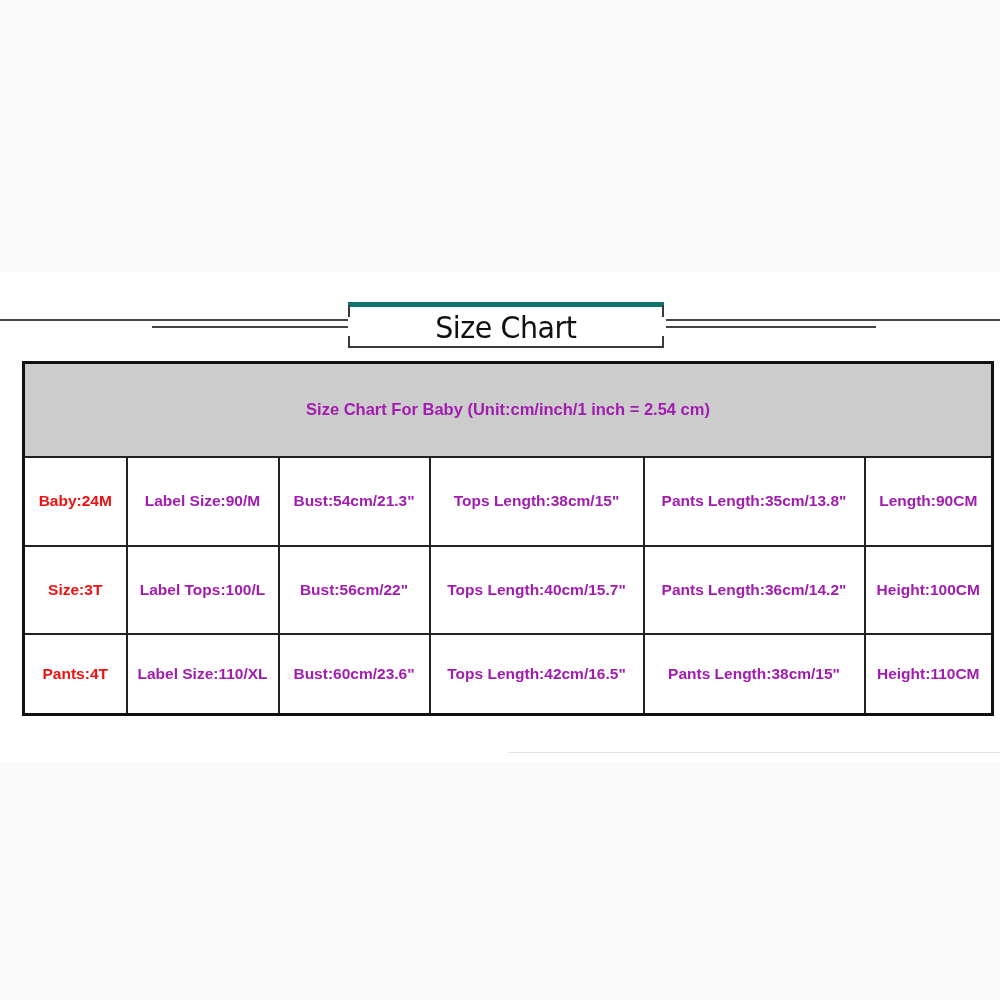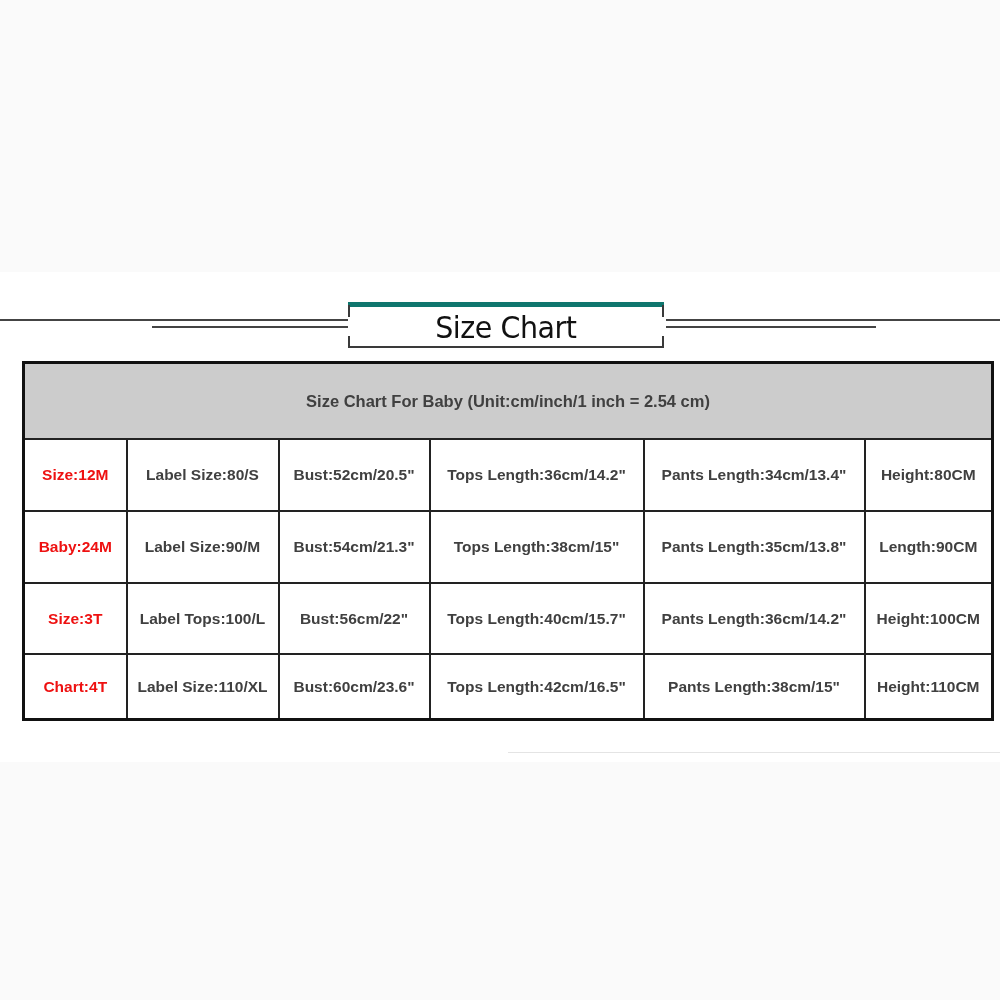--- a/index.html
+++ b/index.html
@@ -42,21 +42,21 @@
     table.size-table {
       position: absolute; left: 22px; top: 361px;
       width: 969px; height: 355px;
       border-collapse: collapse;
       border: 3px solid #111111;
       table-layout: fixed;
     }
     table.size-table td, table.size-table th {
       border: 2px solid #222222;
       text-align: center; vertical-align: middle;
-      font-weight: bold; font-size: 15.5px; color: #404040;
+      font-weight: bold; font-size: 15.5px; color: #a21caf;
       padding: 0; white-space: nowrap; overflow: hidden;
     }
     table.size-table th.header-cell {
       background: #cccccc; height: 74px; font-size: 16.5px;
     }
     .size-cell { color: #ee1111 !important; }
     tr.r1 td { height: 70px; }
     tr.r2 td { height: 70px; }
     tr.r3 td { height: 69px; }
     tr.r4 td { height: 63px; }
@@ -84,46 +84,38 @@
     <col style="width:152px">
     <col style="width:151px">
     <col style="width:214px">
     <col style="width:221px">
     <col style="width:128px">
   </colgroup>
   <tbody>
       <tr>
     <th class="header-cell" colspan="6">Size Chart For Baby (Unit:cm/inch/1 inch = 2.54 cm)</th>
   </tr>
-  <tr class="r1">
-    <td class="size-cell">Size:12M</td>
-    <td>Label Size:80/S</td>
-    <td>Bust:52cm/20.5"</td>
-    <td>Tops Length:36cm/14.2"</td>
-    <td>Pants Length:34cm/13.4"</td>
-    <td>Height:80CM</td>
-  </tr>
   <tr class="r2">
     <td class="size-cell">Baby:24M</td>
     <td>Label Size:90/M</td>
     <td>Bust:54cm/21.3"</td>
     <td>Tops Length:38cm/15"</td>
     <td>Pants Length:35cm/13.8"</td>
     <td>Length:90CM</td>
   </tr>
   <tr class="r3">
     <td class="size-cell">Size:3T</td>
     <td>Label Tops:100/L</td>
     <td>Bust:56cm/22"</td>
     <td>Tops Length:40cm/15.7"</td>
     <td>Pants Length:36cm/14.2"</td>
     <td>Height:100CM</td>
   </tr>
   <tr class="r4">
-    <td class="size-cell">Chart:4T</td>
+    <td class="size-cell">Pants:4T</td>
     <td>Label Size:110/XL</td>
     <td>Bust:60cm/23.6"</td>
     <td>Tops Length:42cm/16.5"</td>
     <td>Pants Length:38cm/15"</td>
     <td>Height:110CM</td>
   </tr>
 </tbody>
   </table>
 
 </body></html>

